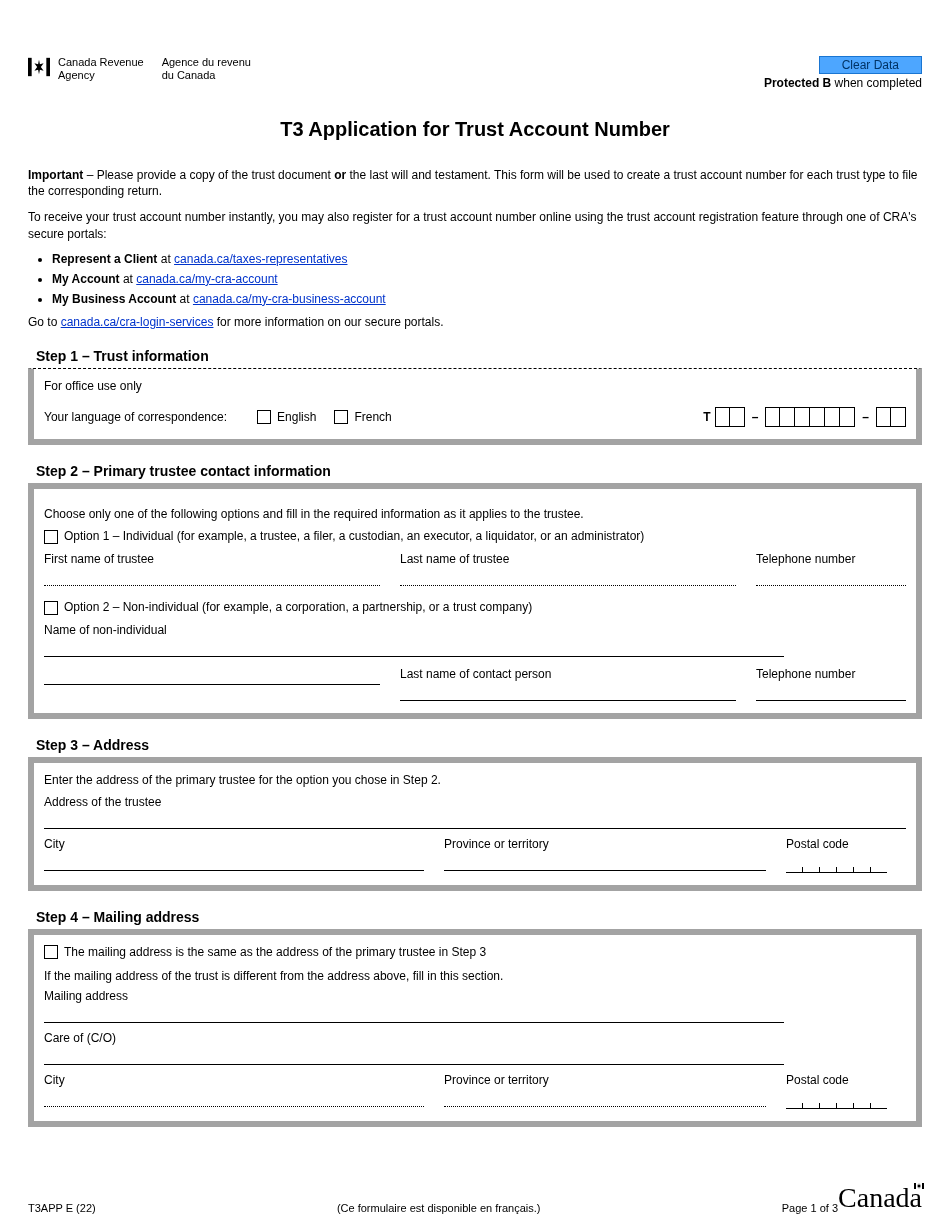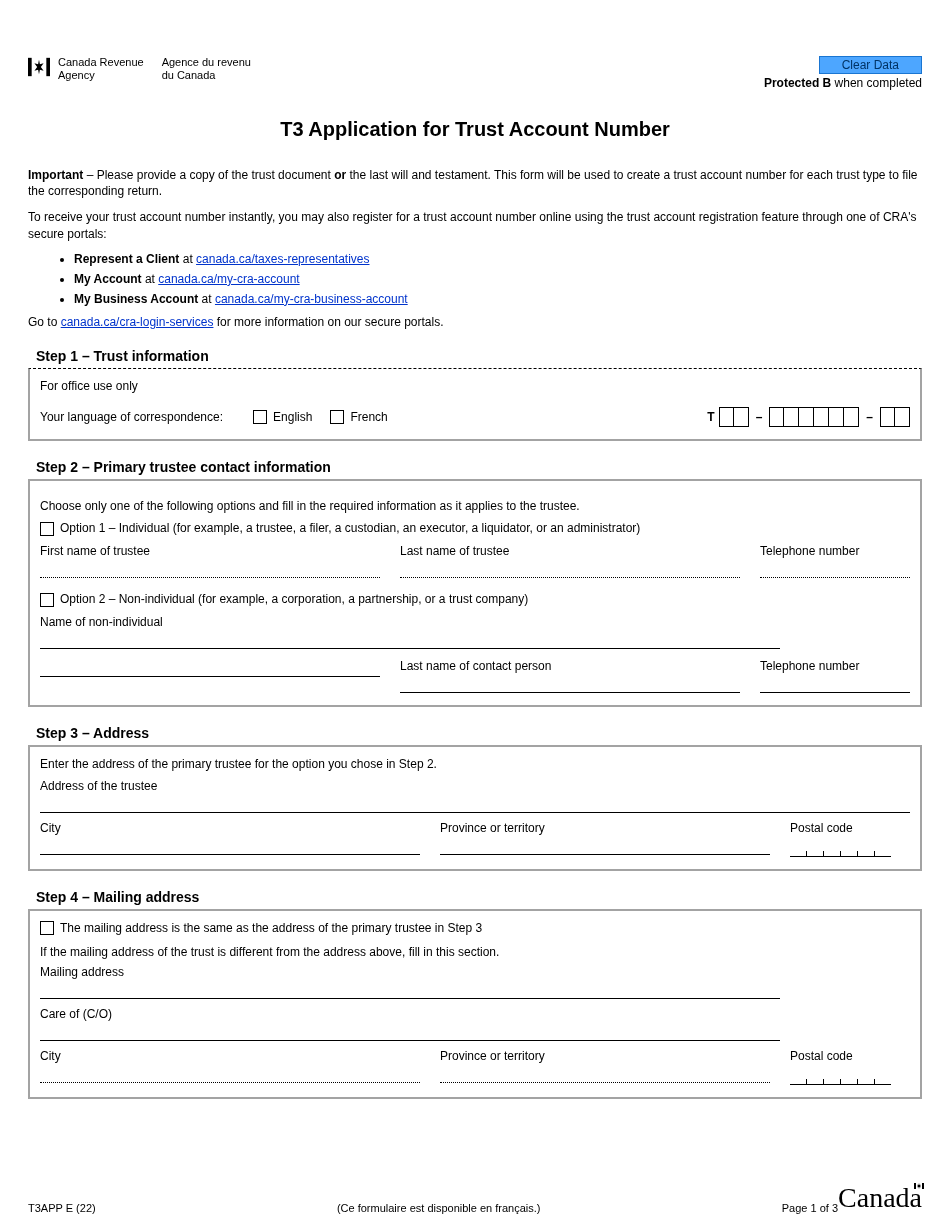--- a/index.html
+++ b/index.html
@@ -28,27 +28,27 @@
     color: #003366;
     font-size: 12px;
     padding: 1px 22px;
     cursor: pointer;
   }
   .protected { font-size: 12px; }
   .protected b { font-weight: bold; }
   h1.title { text-align: center; font-size: 20px; font-weight: bold; margin: 28px 0 26px; }
   .intro { font-size: 12px; line-height: 1.35; margin-bottom: 10px; }
   .intro b { font-weight: bold; }
-  ul.portals { margin: 8px 0 8px 46px; padding: 0; }
+  ul.portals { margin: 8px 0 8px 24px; padding: 0; }
   ul.portals li { margin: 6px 0; font-size: 12px; }
   ul.portals li b { font-weight: bold; }
   a.link { color: #0033cc; text-decoration: underline; }
   .step-heading { font-size: 14px; font-weight: bold; margin: 18px 0 4px; padding-left: 8px; }
   .box {
-    border: 2px solid #a3a3a3;
+    border: 6px solid #a3a3a3;
     padding: 10px 10px 12px 10px;
     font-size: 12px;
   }
   .step1-top { border-top: 1px dashed #000; }
   .field-label { margin-bottom: 2px; }
   .underline-input {
     border: none;
     border-bottom: 1px solid #000;
     outline: none;
     font-size: 12px;

